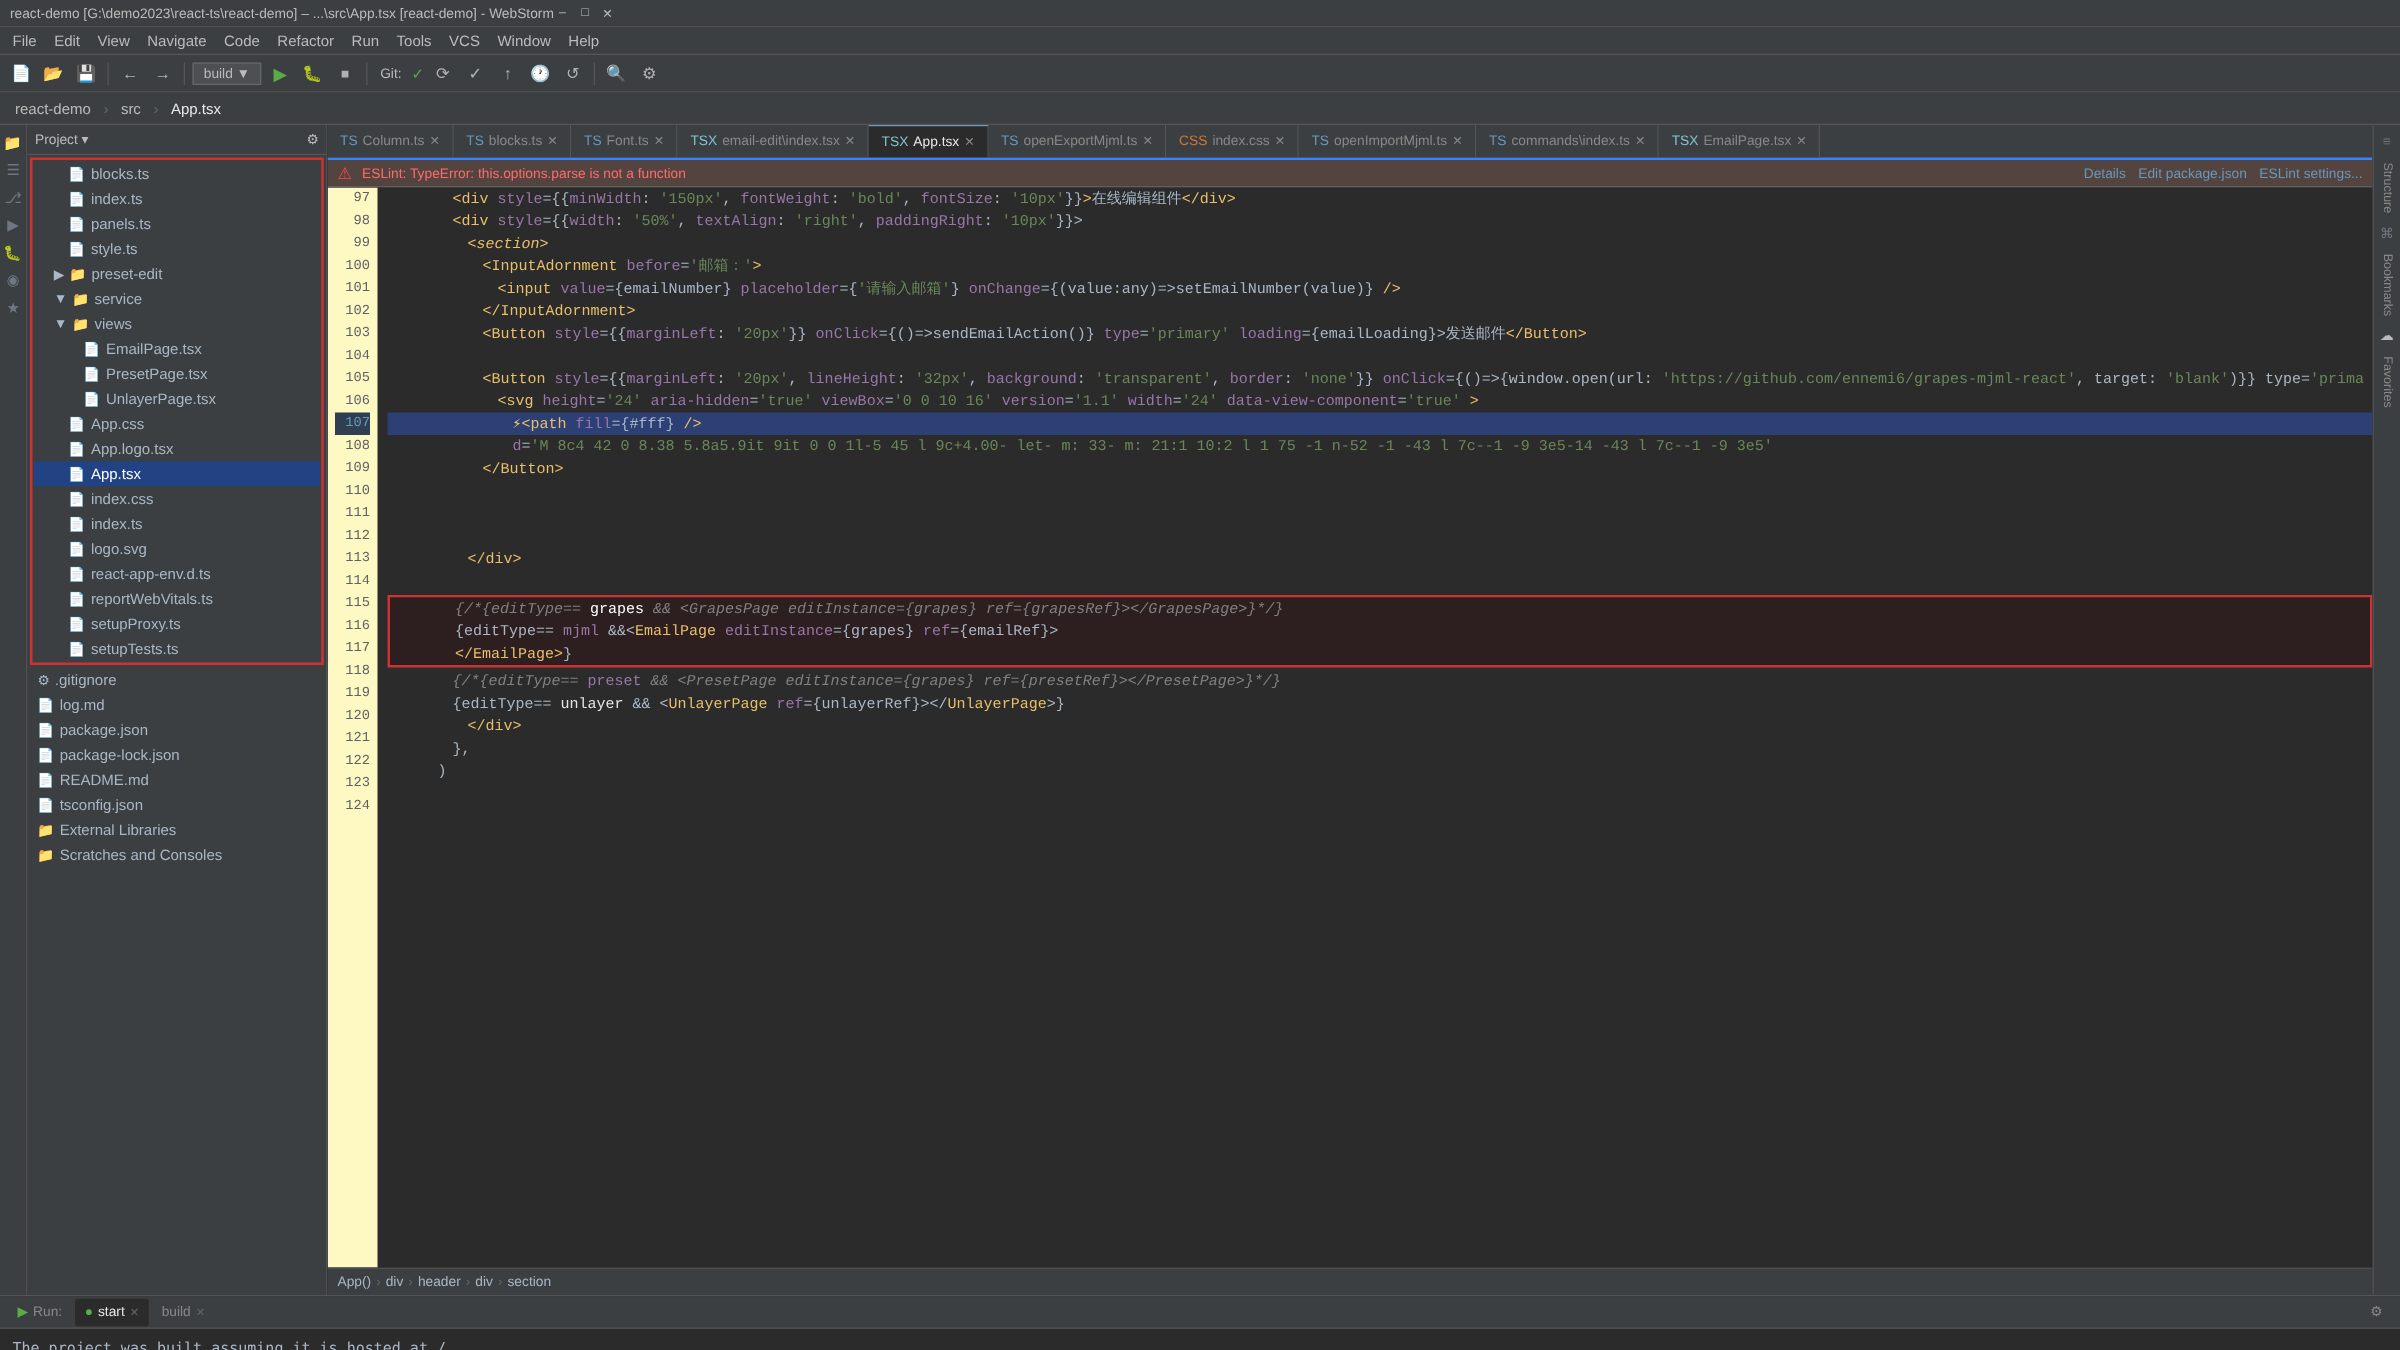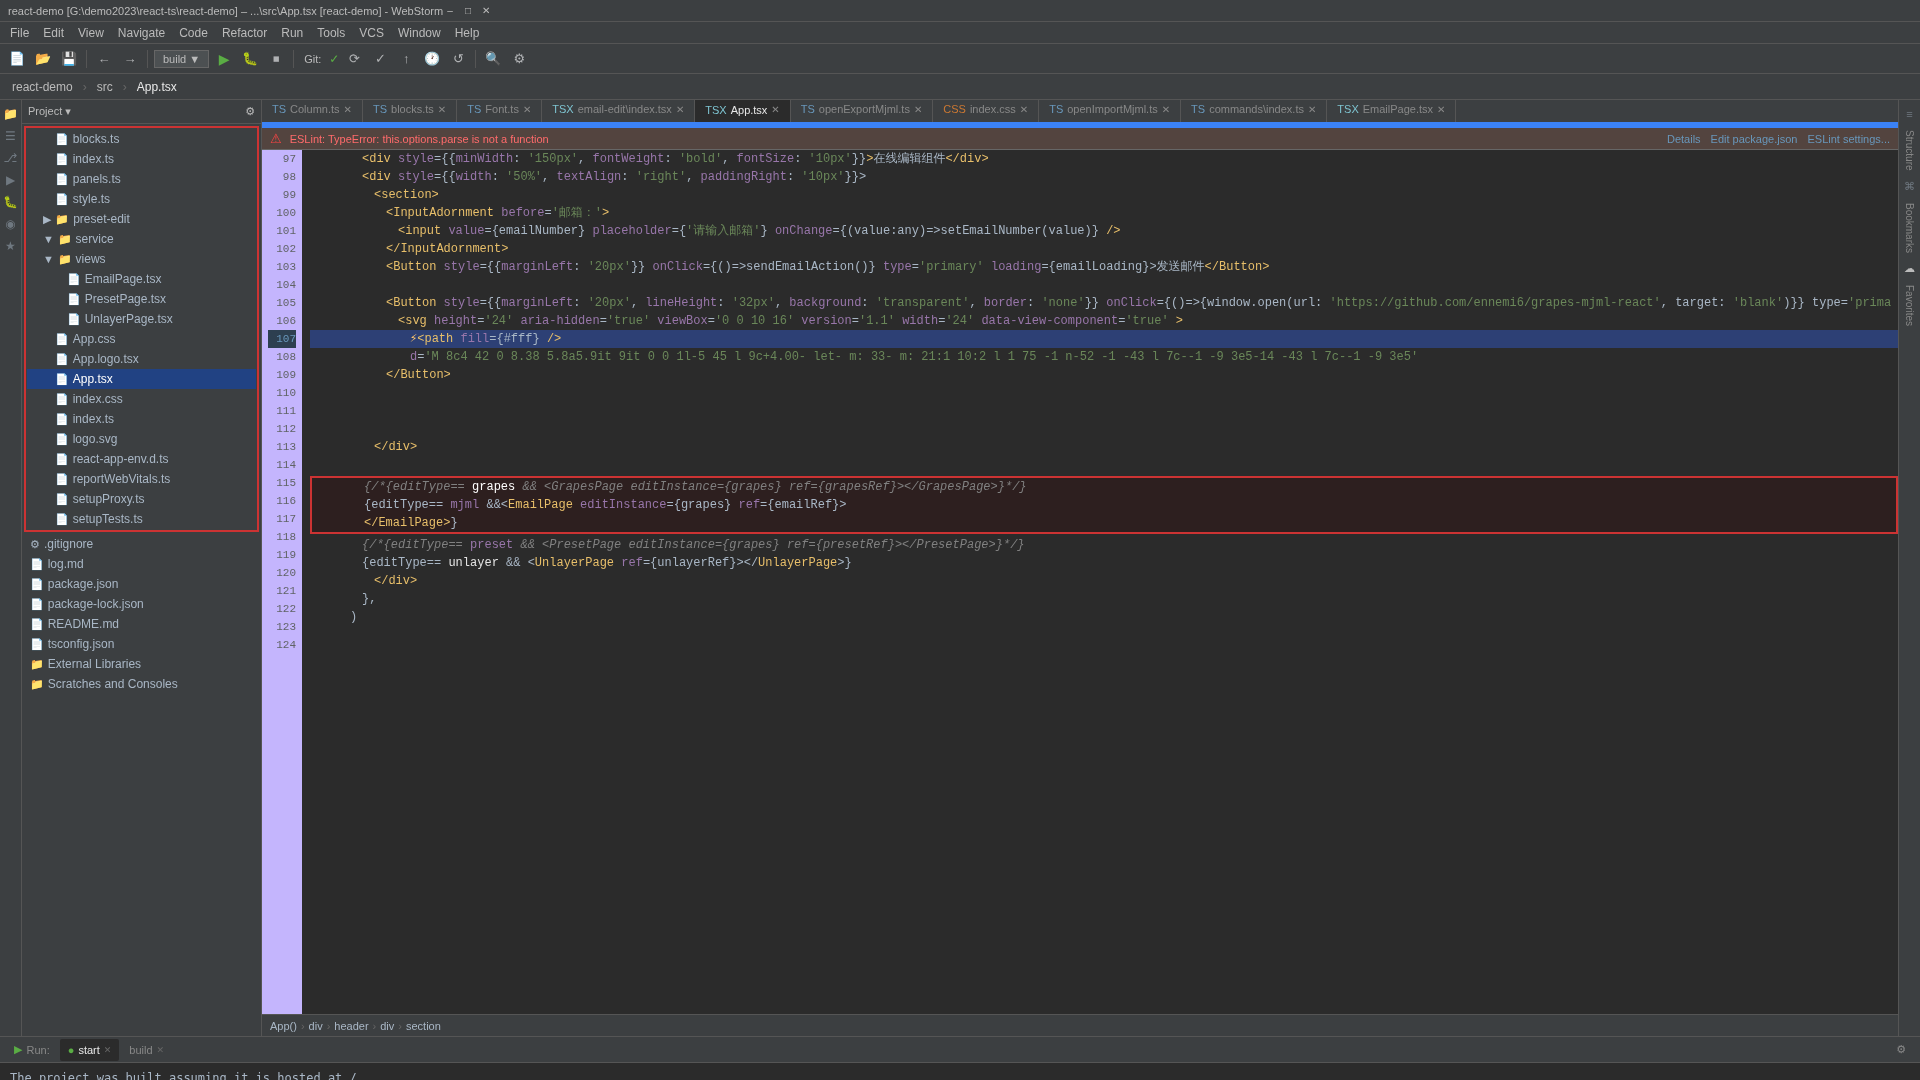--- a/index.html
+++ b/index.html
@@ -168,21 +168,21 @@
       overflow: hidden;
     }
 
     
     #editor-tabs {
       height: 28px;
       background: #3c3f41;
       display: flex;
       align-items: flex-end;
       overflow-x: auto;
-      border-bottom: 6px solid #3b82f6;
+      border-bottom: 2px solid #3b82f6;
     }
     .tab {
       height: 26px;
       padding: 0 10px;
       display: flex;
       align-items: center;
       gap: 4px;
       background: #3c3f41;
       border-right: 1px solid #555;
       color: #888;
@@ -220,21 +220,21 @@
       font-size: 12px;
       line-height: 18px;
       position: relative;
     }
     .code-content {
       display: flex;
       min-height: 100%;
     }
     .line-numbers {
       min-width: 40px;
-      background: #c4b5fd;
+      background: #fef9c3;
       color: #606366;
       text-align: right;
       padding: 0 6px;
       user-select: none;
       font-size: 11px;
       line-height: 18px;
     }
     .code-lines {
       flex: 1;
       padding-left: 8px;
@@ -636,21 +636,21 @@
 
           <div class="code-line" style="padding-left: 52px;">
             <span style="color:#e8bf6a">&lt;div</span>
             <span style="color:#9876aa"> style</span><span style="color:#a9b7c6">={{</span><span style="color:#9876aa">minWidth</span><span style="color:#a9b7c6">: </span><span style="color:#6a8759">'150px'</span><span style="color:#a9b7c6">, </span><span style="color:#9876aa">fontWeight</span><span style="color:#a9b7c6">: </span><span style="color:#6a8759">'bold'</span><span style="color:#a9b7c6">, </span><span style="color:#9876aa">fontSize</span><span style="color:#a9b7c6">: </span><span style="color:#6a8759">'10px'</span><span style="color:#a9b7c6">}}</span><span style="color:#e8bf6a">&gt;</span><span style="color:#a9b7c6">在线编辑组件</span><span style="color:#e8bf6a">&lt;/div&gt;</span>
           </div>
 
           <div class="code-line" style="padding-left: 52px;">
             <span style="color:#e8bf6a">&lt;div</span><span style="color:#9876aa"> style</span><span style="color:#a9b7c6">={{</span><span style="color:#9876aa">width</span><span style="color:#a9b7c6">: </span><span style="color:#6a8759">'50%'</span><span style="color:#a9b7c6">, </span><span style="color:#9876aa">textAlign</span><span style="color:#a9b7c6">: </span><span style="color:#6a8759">'right'</span><span style="color:#a9b7c6">, </span><span style="color:#9876aa">paddingRight</span><span style="color:#a9b7c6">: </span><span style="color:#6a8759">'10px'</span><span style="color:#a9b7c6">}}&gt;</span>
           </div>
 
-          <div class="code-line" style="padding-left: 64px;">
+          <div class="code-line" style="padding-left: 64px; font-style: italic;">
             <span style="color:#e8bf6a">&lt;section&gt;</span>
           </div>
 
           <div class="code-line" style="padding-left: 76px;">
             <span style="color:#e8bf6a">&lt;InputAdornment</span><span style="color:#9876aa"> before</span><span style="color:#a9b7c6">=</span><span style="color:#6a8759">'邮箱：'</span><span style="color:#e8bf6a">&gt;</span>
           </div>
 
           <div class="code-line" style="padding-left: 88px;">
             <span style="color:#e8bf6a">&lt;input</span><span style="color:#9876aa"> value</span><span style="color:#a9b7c6">={</span><span style="color:#a9b7c6">emailNumber</span><span style="color:#a9b7c6">}</span><span style="color:#9876aa"> placeholder</span><span style="color:#a9b7c6">={</span><span style="color:#6a8759">'请输入邮箱'</span><span style="color:#a9b7c6">}</span><span style="color:#9876aa"> onChange</span><span style="color:#a9b7c6">={(value:any)=&gt;setEmailNumber(value)}</span><span style="color:#e8bf6a"> /&gt;</span>
           </div>

